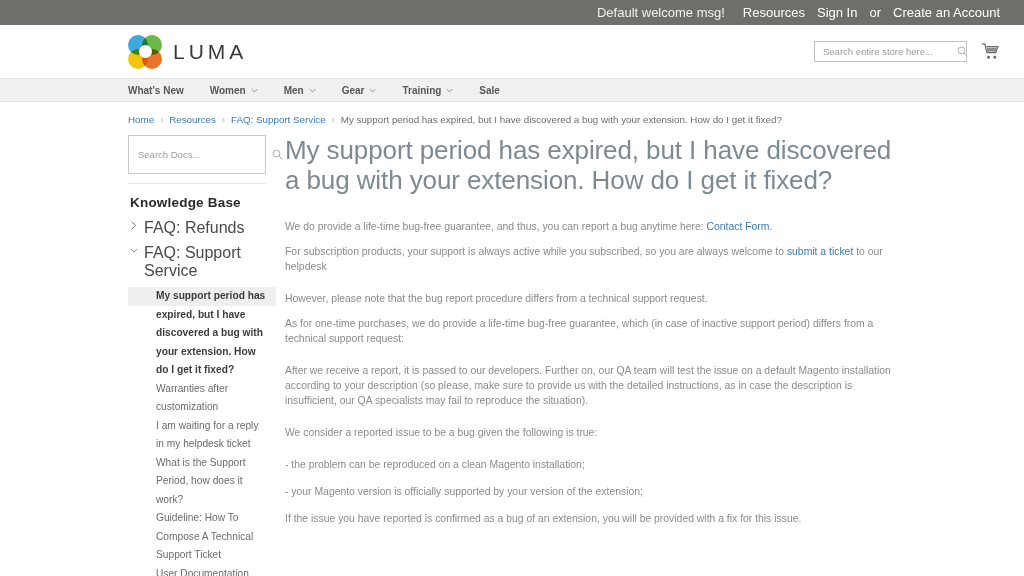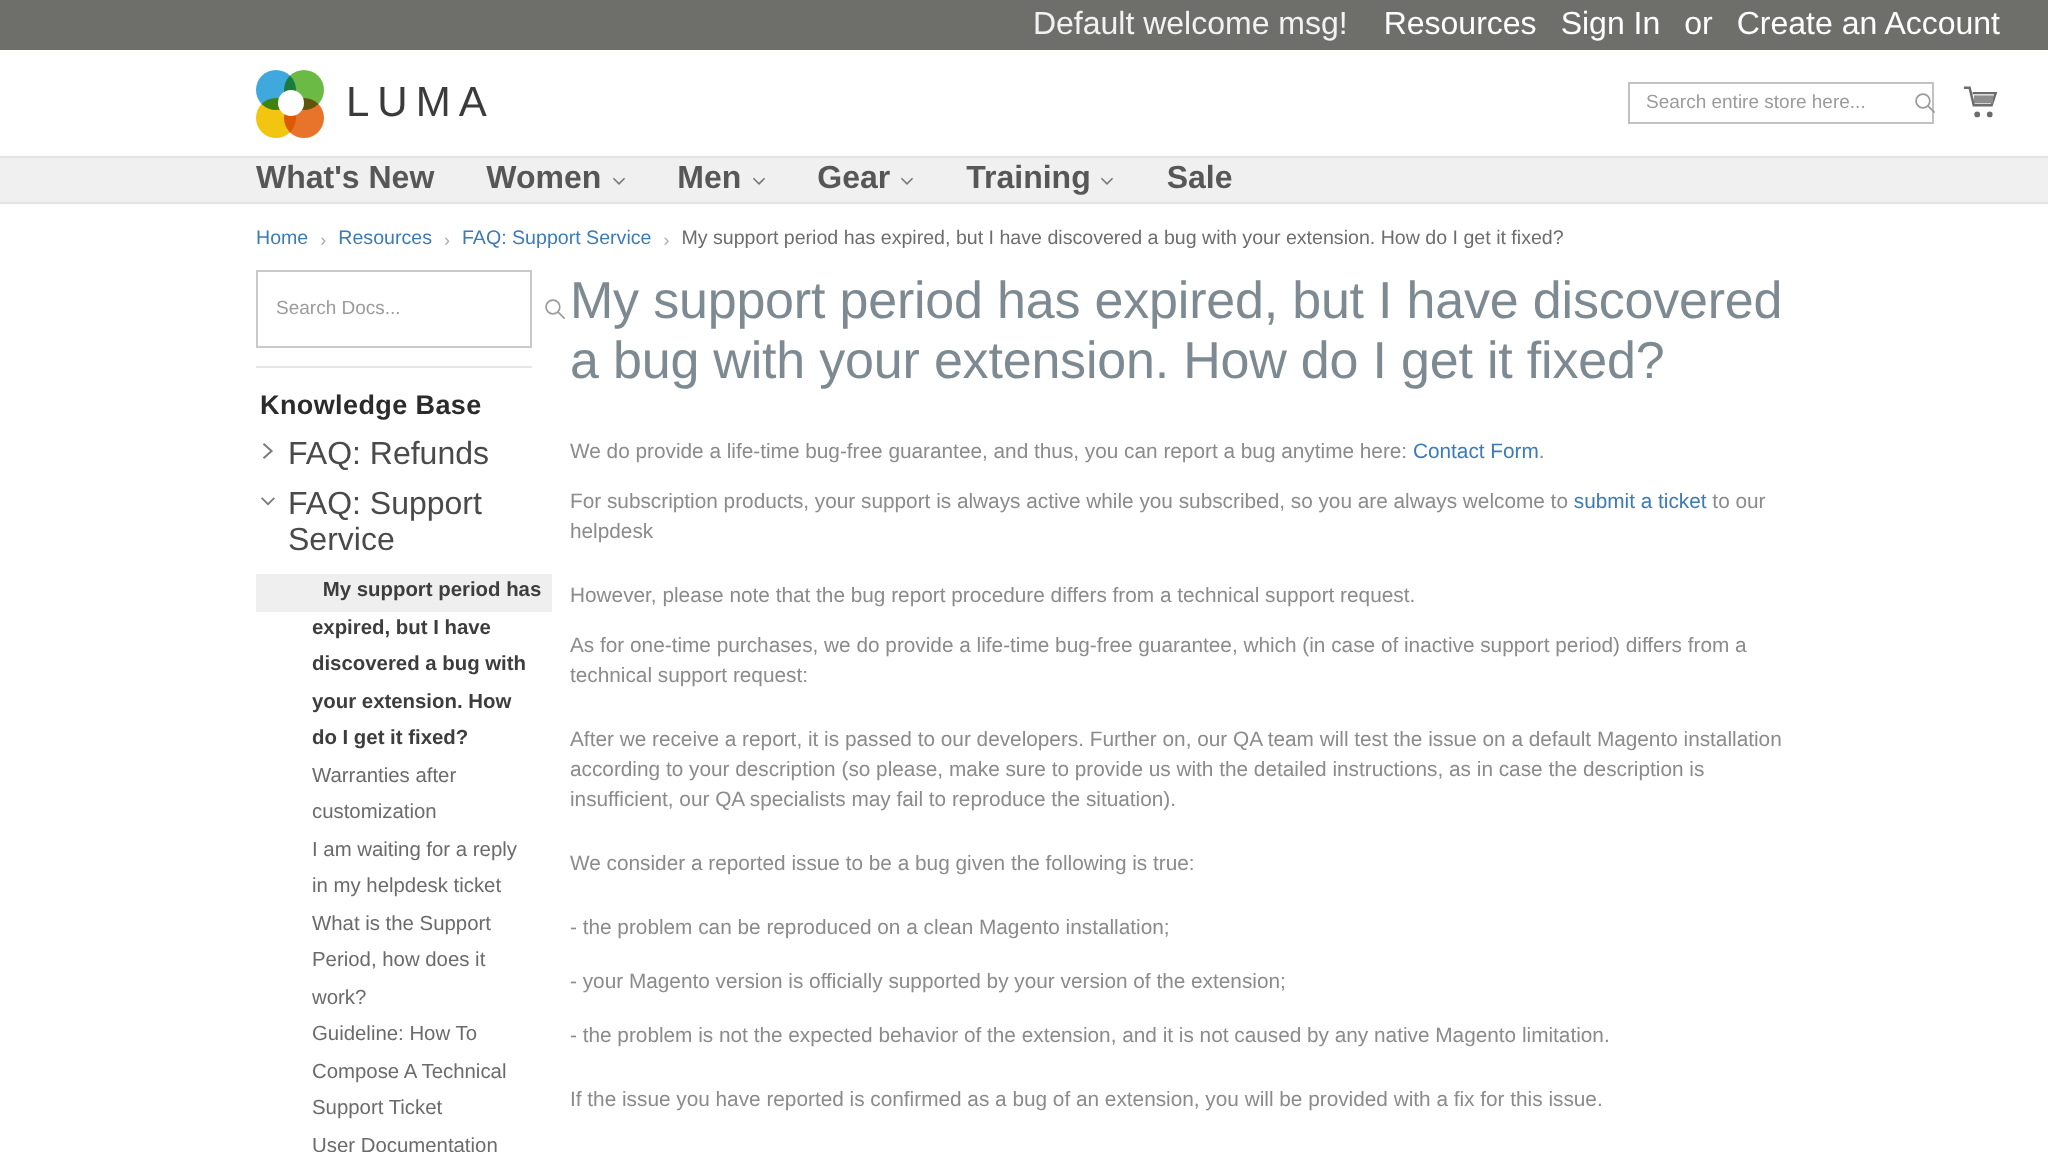--- a/index.html
+++ b/index.html
@@ -13,21 +13,21 @@
 
   
   .topbar {
     height: 25px;
     background: #6e6e6a;
     display: flex;
     align-items: center;
     justify-content: flex-end;
     padding-right: 24px;
     gap: 12px;
-    font-size: 16px;
+    font-size: 13px;
     color: #ffffff;
   }
   .topbar a { color: #ffffff; text-decoration: none; }
   .topbar .welcome { color: #f2f2f2; margin-right: 6px; }
   .topbar .or { color: #ffffff; }
 
   
   .header {
     height: 53px;
     background: #ffffff;
@@ -73,21 +73,21 @@
   .navbar {
     height: 24px;
     background: #f0f0f0;
     border-top: 1px solid #e3e3e3;
     border-bottom: 1px solid #e3e3e3;
     display: flex; align-items: center;
     padding-left: 128px;
     gap: 26px;
   }
   .nav-item {
-    font-size: 16px; font-weight: bold; color: #575757;
+    font-size: 10px; font-weight: bold; color: #575757;
     display: flex; align-items: center; gap: 5px; cursor: pointer;
   }
   .chev-d { width: 7px; height: 5px; }
 
   
   .breadcrumb {
     padding: 12px 0 10px 128px;
     font-size: 9.8px; color: #6d6d6d;
     display: flex; align-items: center; gap: 6px; flex-wrap: nowrap;
   }
@@ -126,21 +126,21 @@
   .kb-sub li {
     font-size: 10.2px; color: #6b6b6b; line-height: 18.5px;
     padding-left: 28px; cursor: pointer;
   }
   .kb-sub li.active {
     color: #3d3d3d; font-weight: bold;
   }
   .kb-sub li.active .hl {
     background: #efefef;
     display: block;
-    margin-left: -28px; padding-left: 28px; margin-right: -10px; text-align: center;
+    margin-left: -28px; padding-left: 28px; margin-right: -10px;
   }
   .kb-sub li.active .rest { display: block; }
   .products-title {
     font-size: 13.5px; font-weight: bold; color: #2b2b2b;
     margin: 8px 0 0 2px;
   }
 
   
   h1.article-title {
     font-size: 26px; font-weight: 300; color: #7d8a92;
@@ -303,21 +303,20 @@
     </p>
 
     <p>However, please note that the bug report procedure differs from a technical support request.</p>
     <p class="gap">As for one-time purchases, we do provide a life-time bug-free guarantee, which (in case of inactive support period) differs from a technical support request:</p>
     <p class="gap">After we receive a report, it is passed to our developers. Further on, our QA team will test the issue on a default Magento installation according to your description (so please, make sure to provide us with the detailed instructions, as in case the description is insufficient, our QA specialists may fail to reproduce the situation).</p>
     <p class="gap">We consider a reported issue to be a bug given the following is true:</p>
 
     <div class="bullets">
       <p>- the problem can be reproduced on a clean Magento installation;</p>
       <p>- your Magento version is officially supported by your version of the extension;</p>
-      <p class="gap">- the problem is not the expected behavior of the extension, and it is not caused by any native Magento limitation.</p>
     </div>
 
     <p class="gap">If the issue you have reported is confirmed as a bug of an extension, you will be provided with a fix for this issue.</p>
 
     <p class="powered">
       
     </p>
 
   </div>
 </div>

